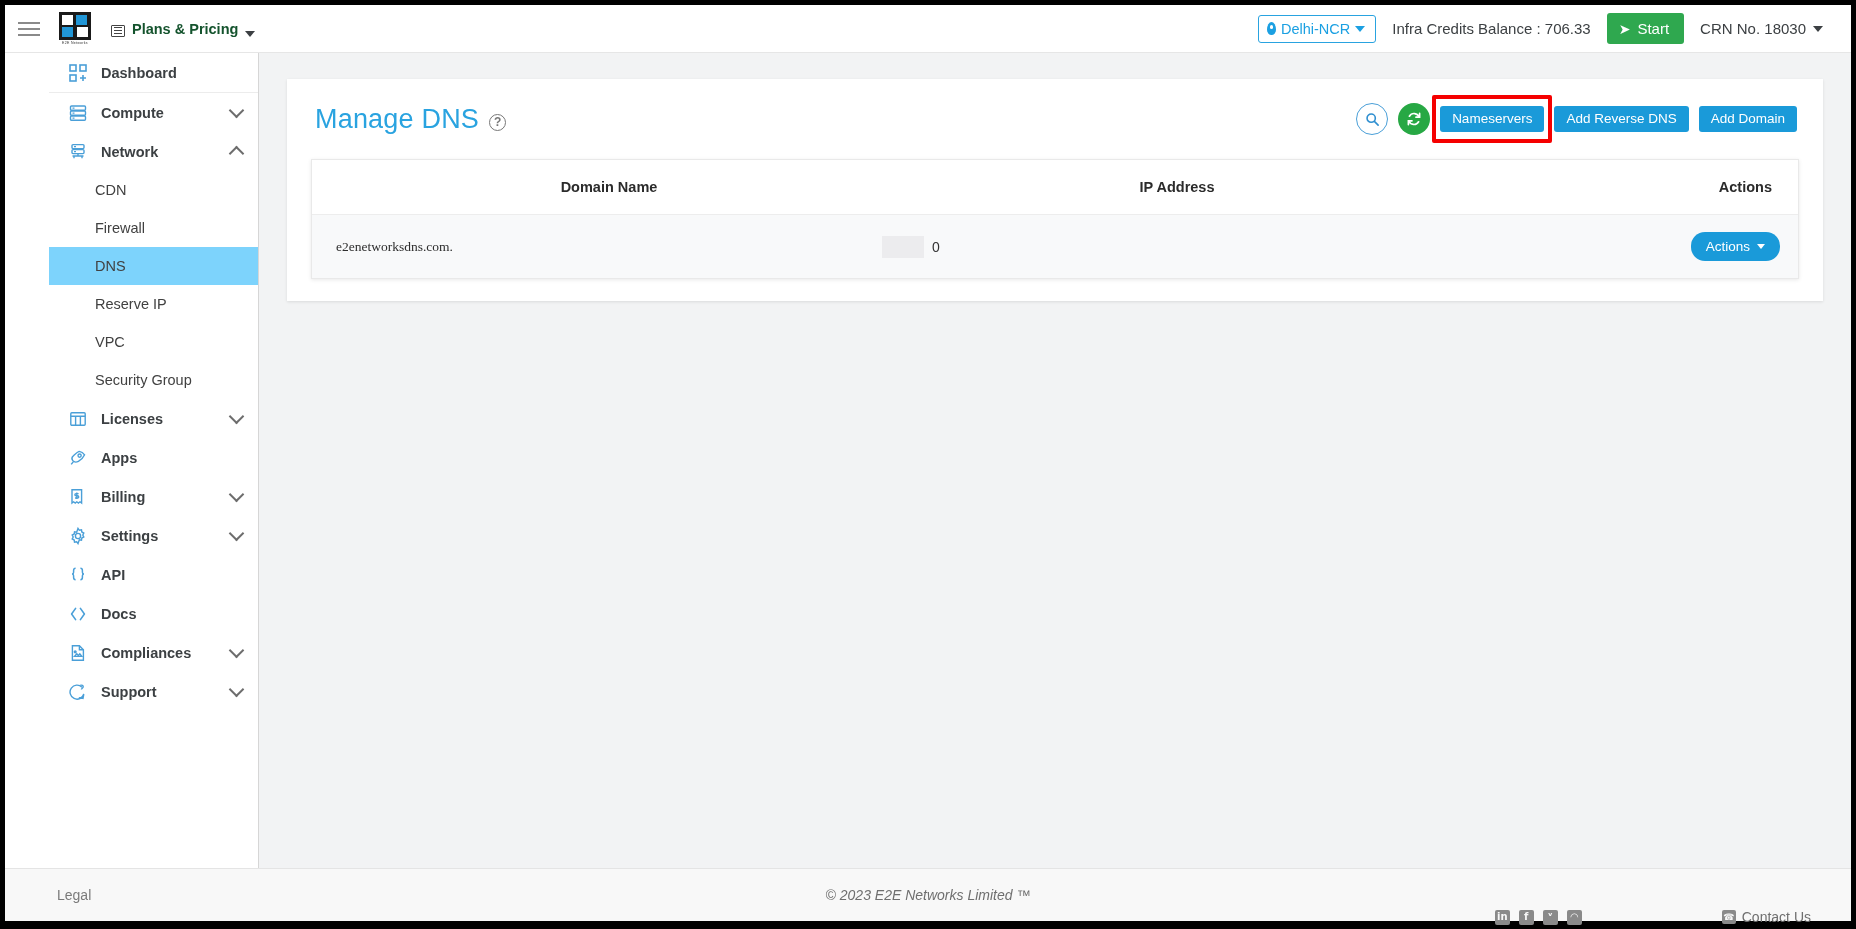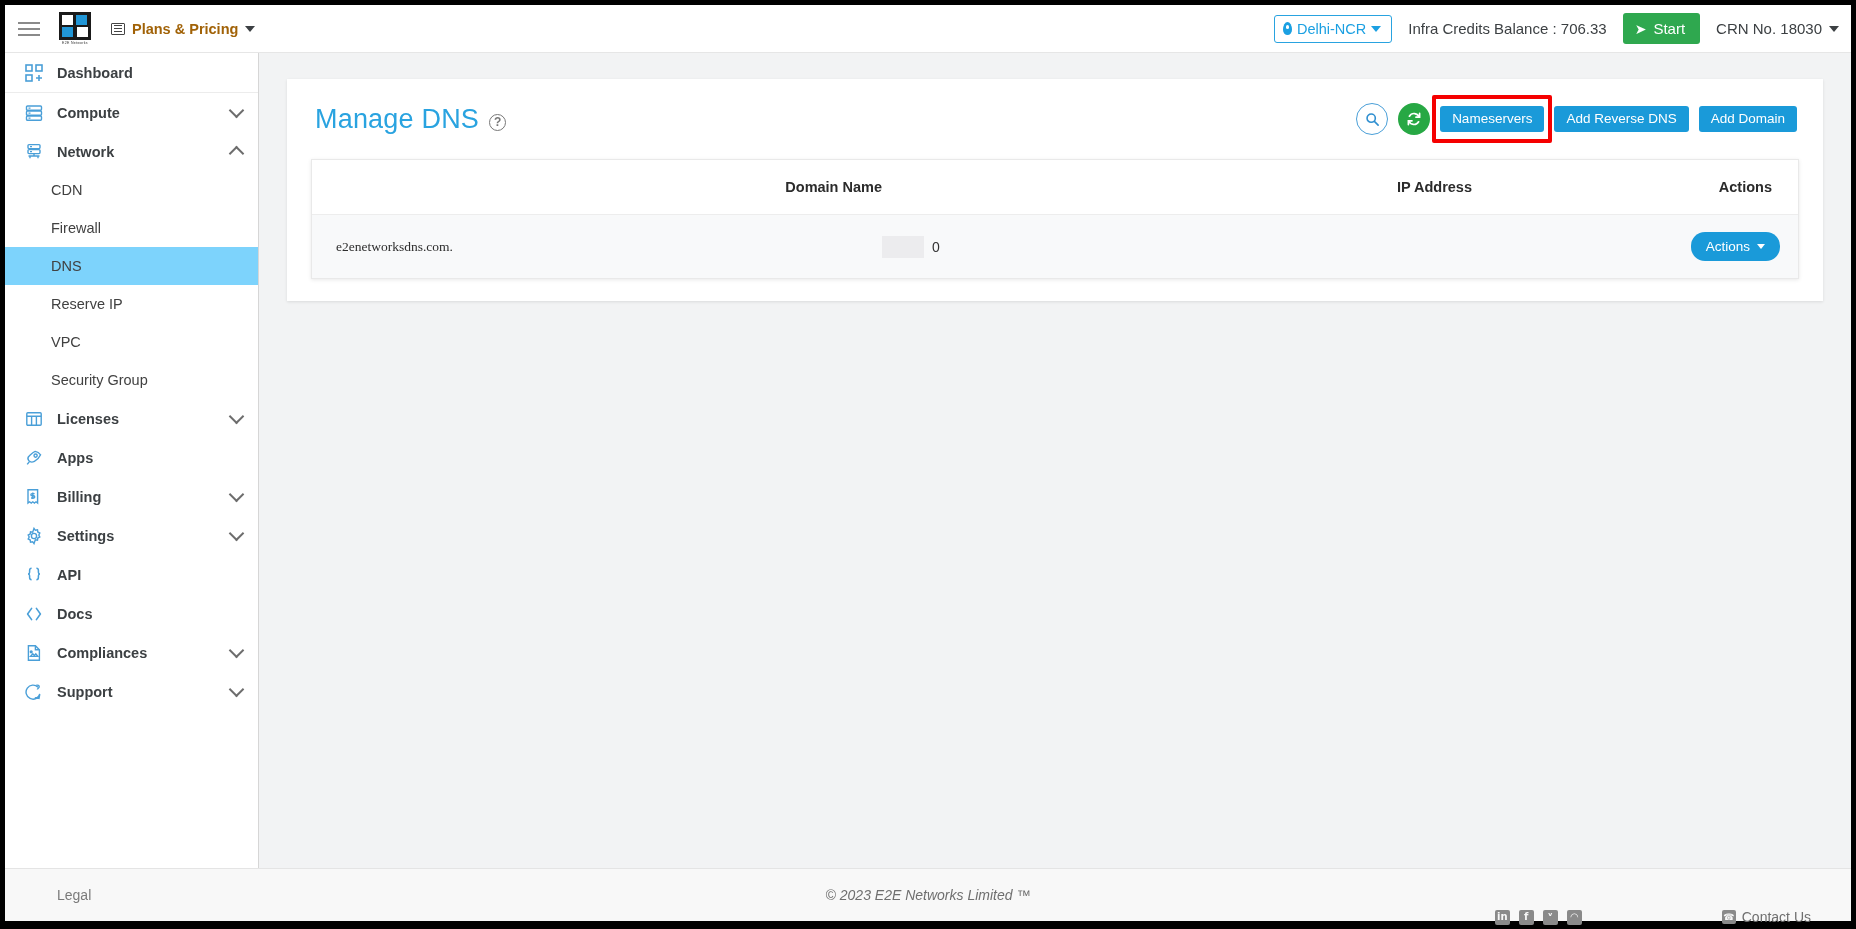--- a/index.html
+++ b/index.html
@@ -73,23 +73,23 @@
   }
   .brand-logo .blue2 {
     position: absolute; left: 3px; bottom: 3px;
     width: 11px; height: 10px; background: #2196d6;
   }
   .brand-logo .lbl {
     font-size: 3.5px; color: #333; letter-spacing: .3px; margin-top: 1px;
     font-family: "Liberation Sans", sans-serif;
   }
   .plans {
-    display: flex; align-items: center; gap: 7px;
+    display: flex; align-items: flex-end; gap: 7px;
     margin-left: 16px;
-    font-size: 14.5px; font-weight: bold; color: #a16207;
+    font-size: 14.5px; font-weight: bold; color: #14532d;
     cursor: pointer;
     white-space: nowrap;
   }
   .plans .listicon {
     display:inline-block; width: 14px; height: 12px;
     border: 1.5px solid #444; border-radius: 1px;
     position: relative;
   }
   .plans .listicon::before {
     content:""; position:absolute; left:2px; top:1.5px;
@@ -99,21 +99,21 @@
   .caret-dn {
     width: 0; height: 0;
     border-left: 5px solid transparent;
     border-right: 5px solid transparent;
     border-top: 6px solid #3c4043;
     display: inline-block;
   }
   .topbar-right {
     margin-left: auto;
     display: flex; align-items: center; gap: 0;
-    padding-right: 8px;
+    padding-right: 24px;
     height: 100%;
   }
   .region-pill {
     border: 1px solid #29a3e0;
     border-radius: 3px;
     padding: 5px 10px 5px 8px;
     color: #1ba0e2;
     font-size: 14.5px;
     display: flex; align-items: center; gap: 5px;
     cursor: pointer;
@@ -169,20 +169,21 @@
   
   .body-wrap { flex: 1; display: flex; min-height: 0; }
 
   
   .sidebar {
     width: 254px; min-width: 254px;
     background: #fff;
     border-right: 1px solid #d6d6d6;
     display: flex; flex-direction: column;
     overflow: hidden;
+    padding-left: 44px;
   }
   .nav-item {
     display: flex; align-items: center;
     height: 39px;
     padding: 0 16px 0 18px;
     cursor: pointer;
     font-size: 14.5px;
     color: #3c4043;
     font-weight: bold;
     gap: 12px;
@@ -283,21 +284,21 @@
 
   
   .table-card {
     margin: 18px 10px 0 10px;
     background: #fff;
     border: 1px solid #e9e9e9;
     box-shadow: 0 1px 4px rgba(0,0,0,.09);
   }
   table { width: 100%; border-collapse: collapse; }
   thead th {
-    text-align: right;
+    text-align: center;
     font-size: 14.5px;
     color: #2b2b2b;
     font-weight: bold;
     padding: 19px 0 19px 0;
     border-bottom: 1px solid #ededed;
   }
   thead th.c1 { padding-left: 24px; width: 570px; }
   thead th.c2 { width: 590px; }
   thead th.c3 { text-align: right; padding-right: 26px; }
   tbody td {

